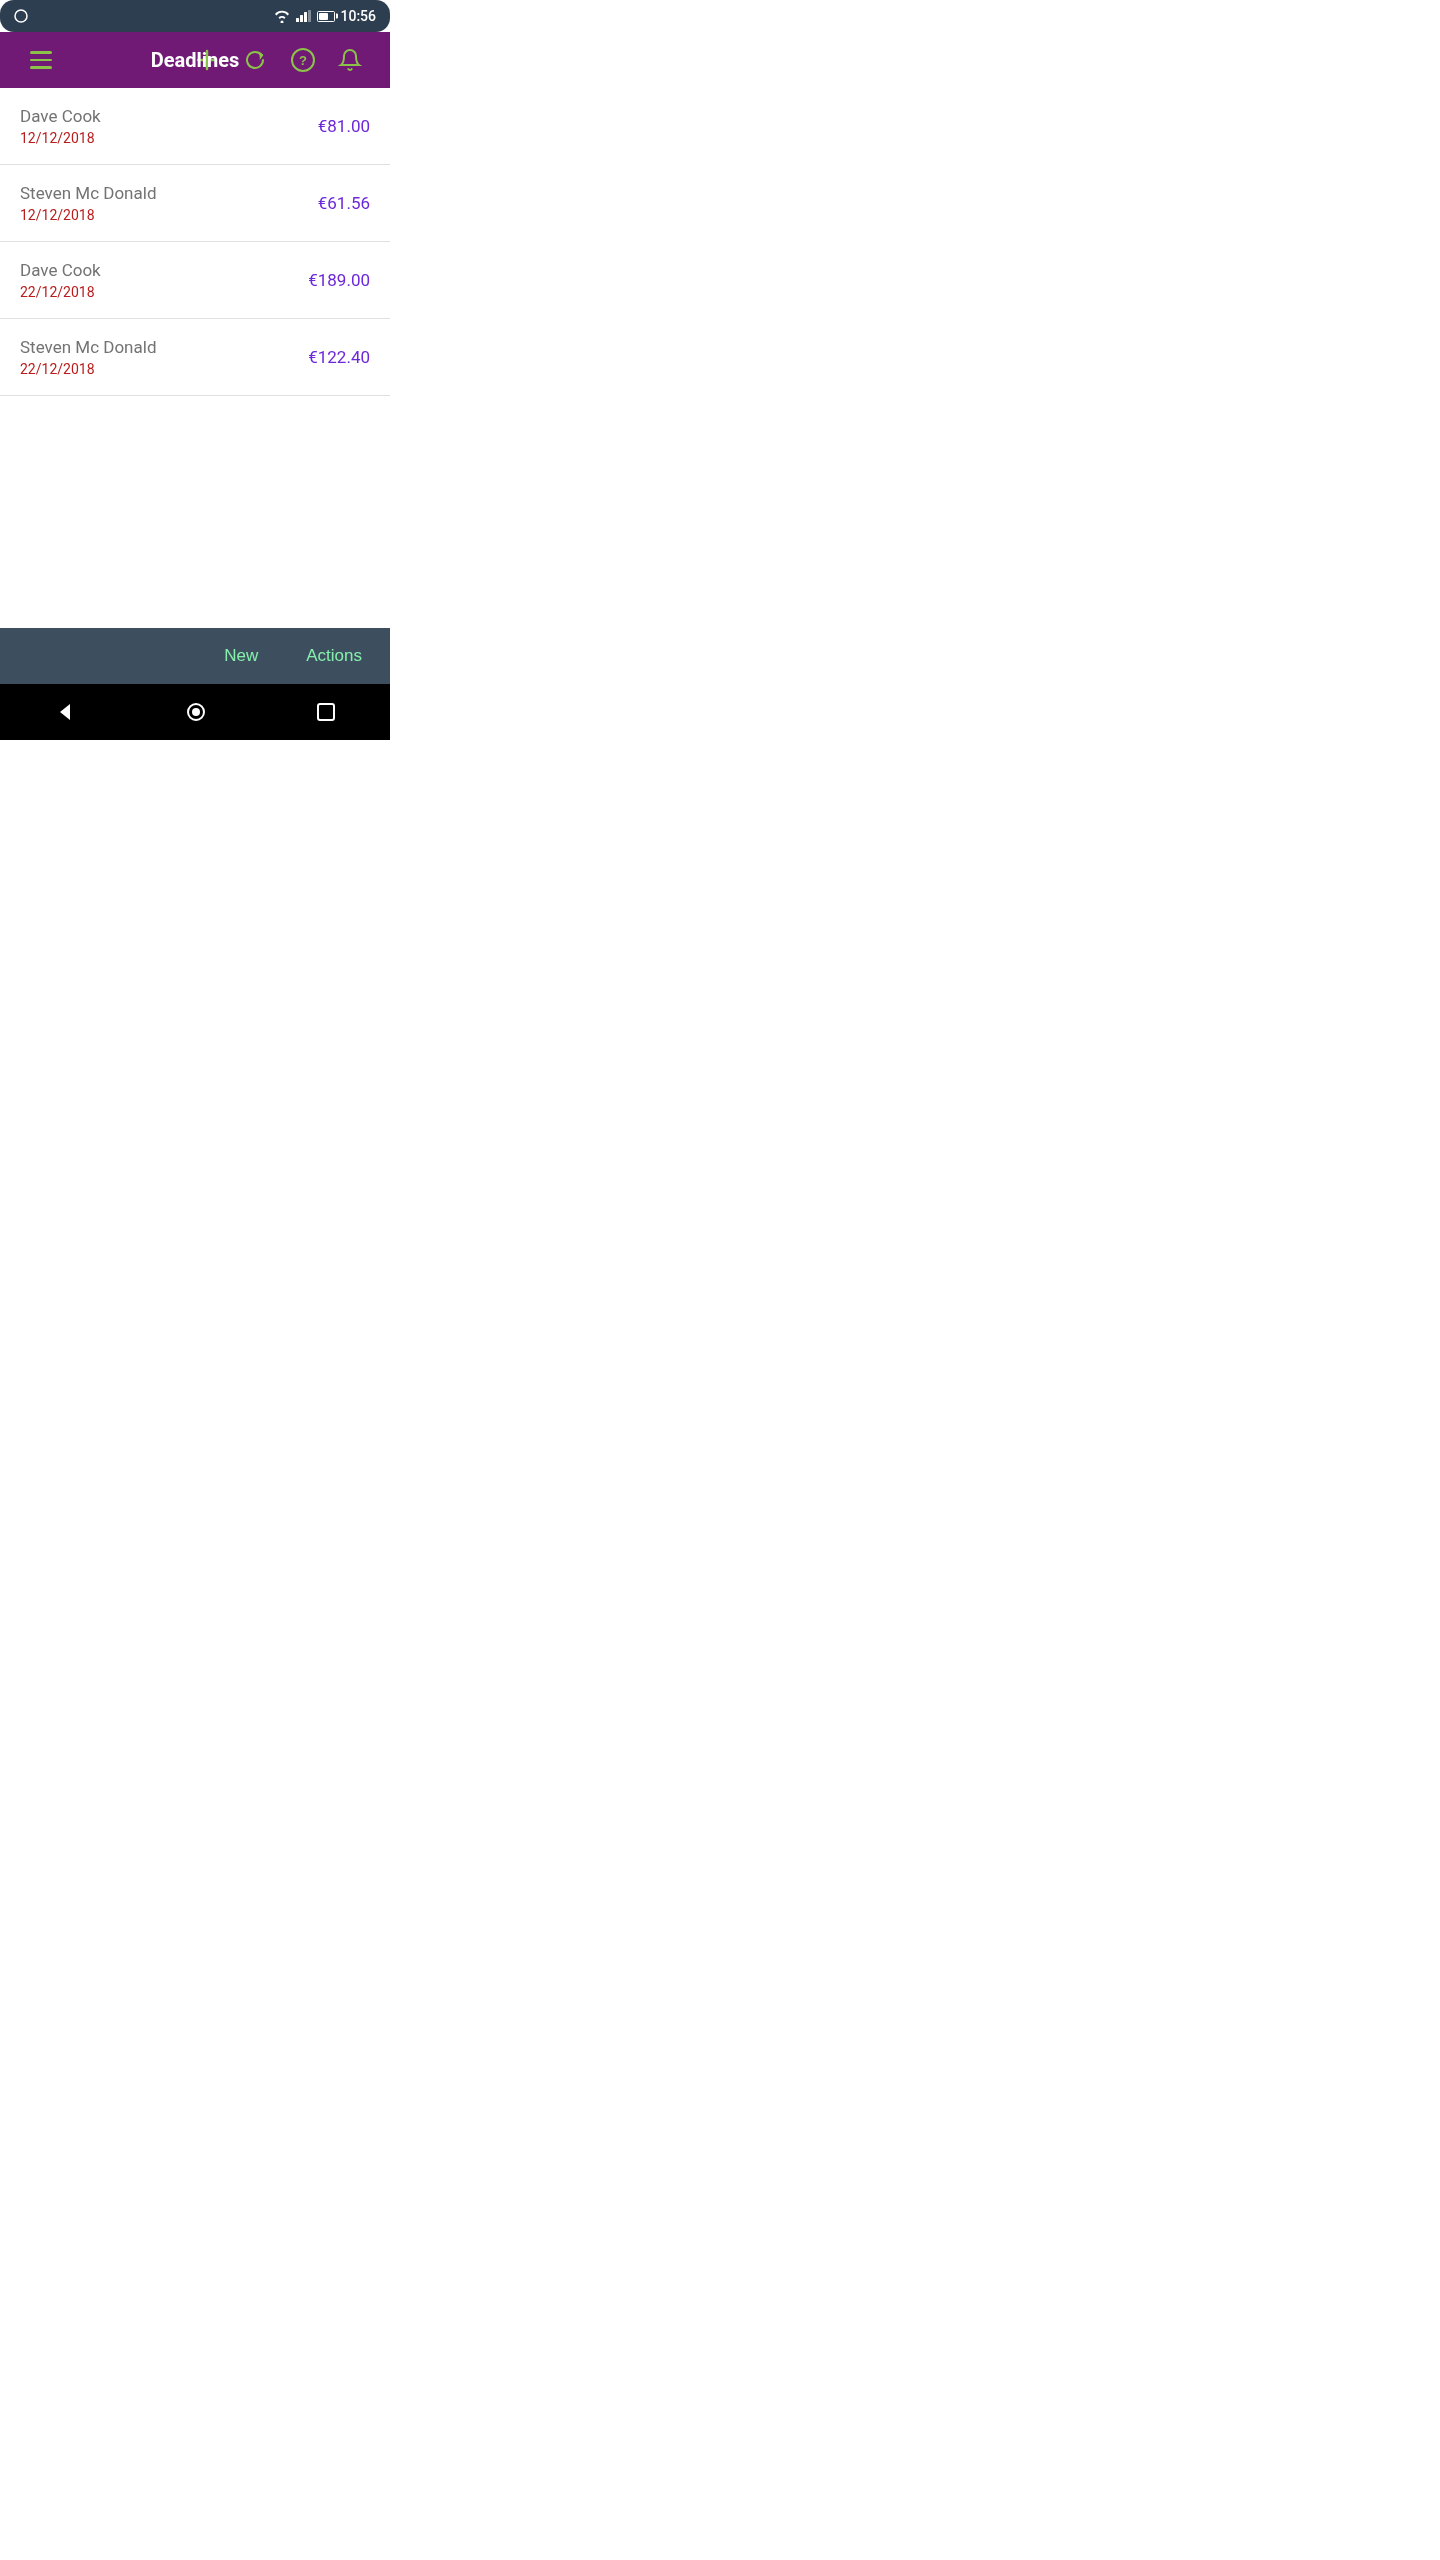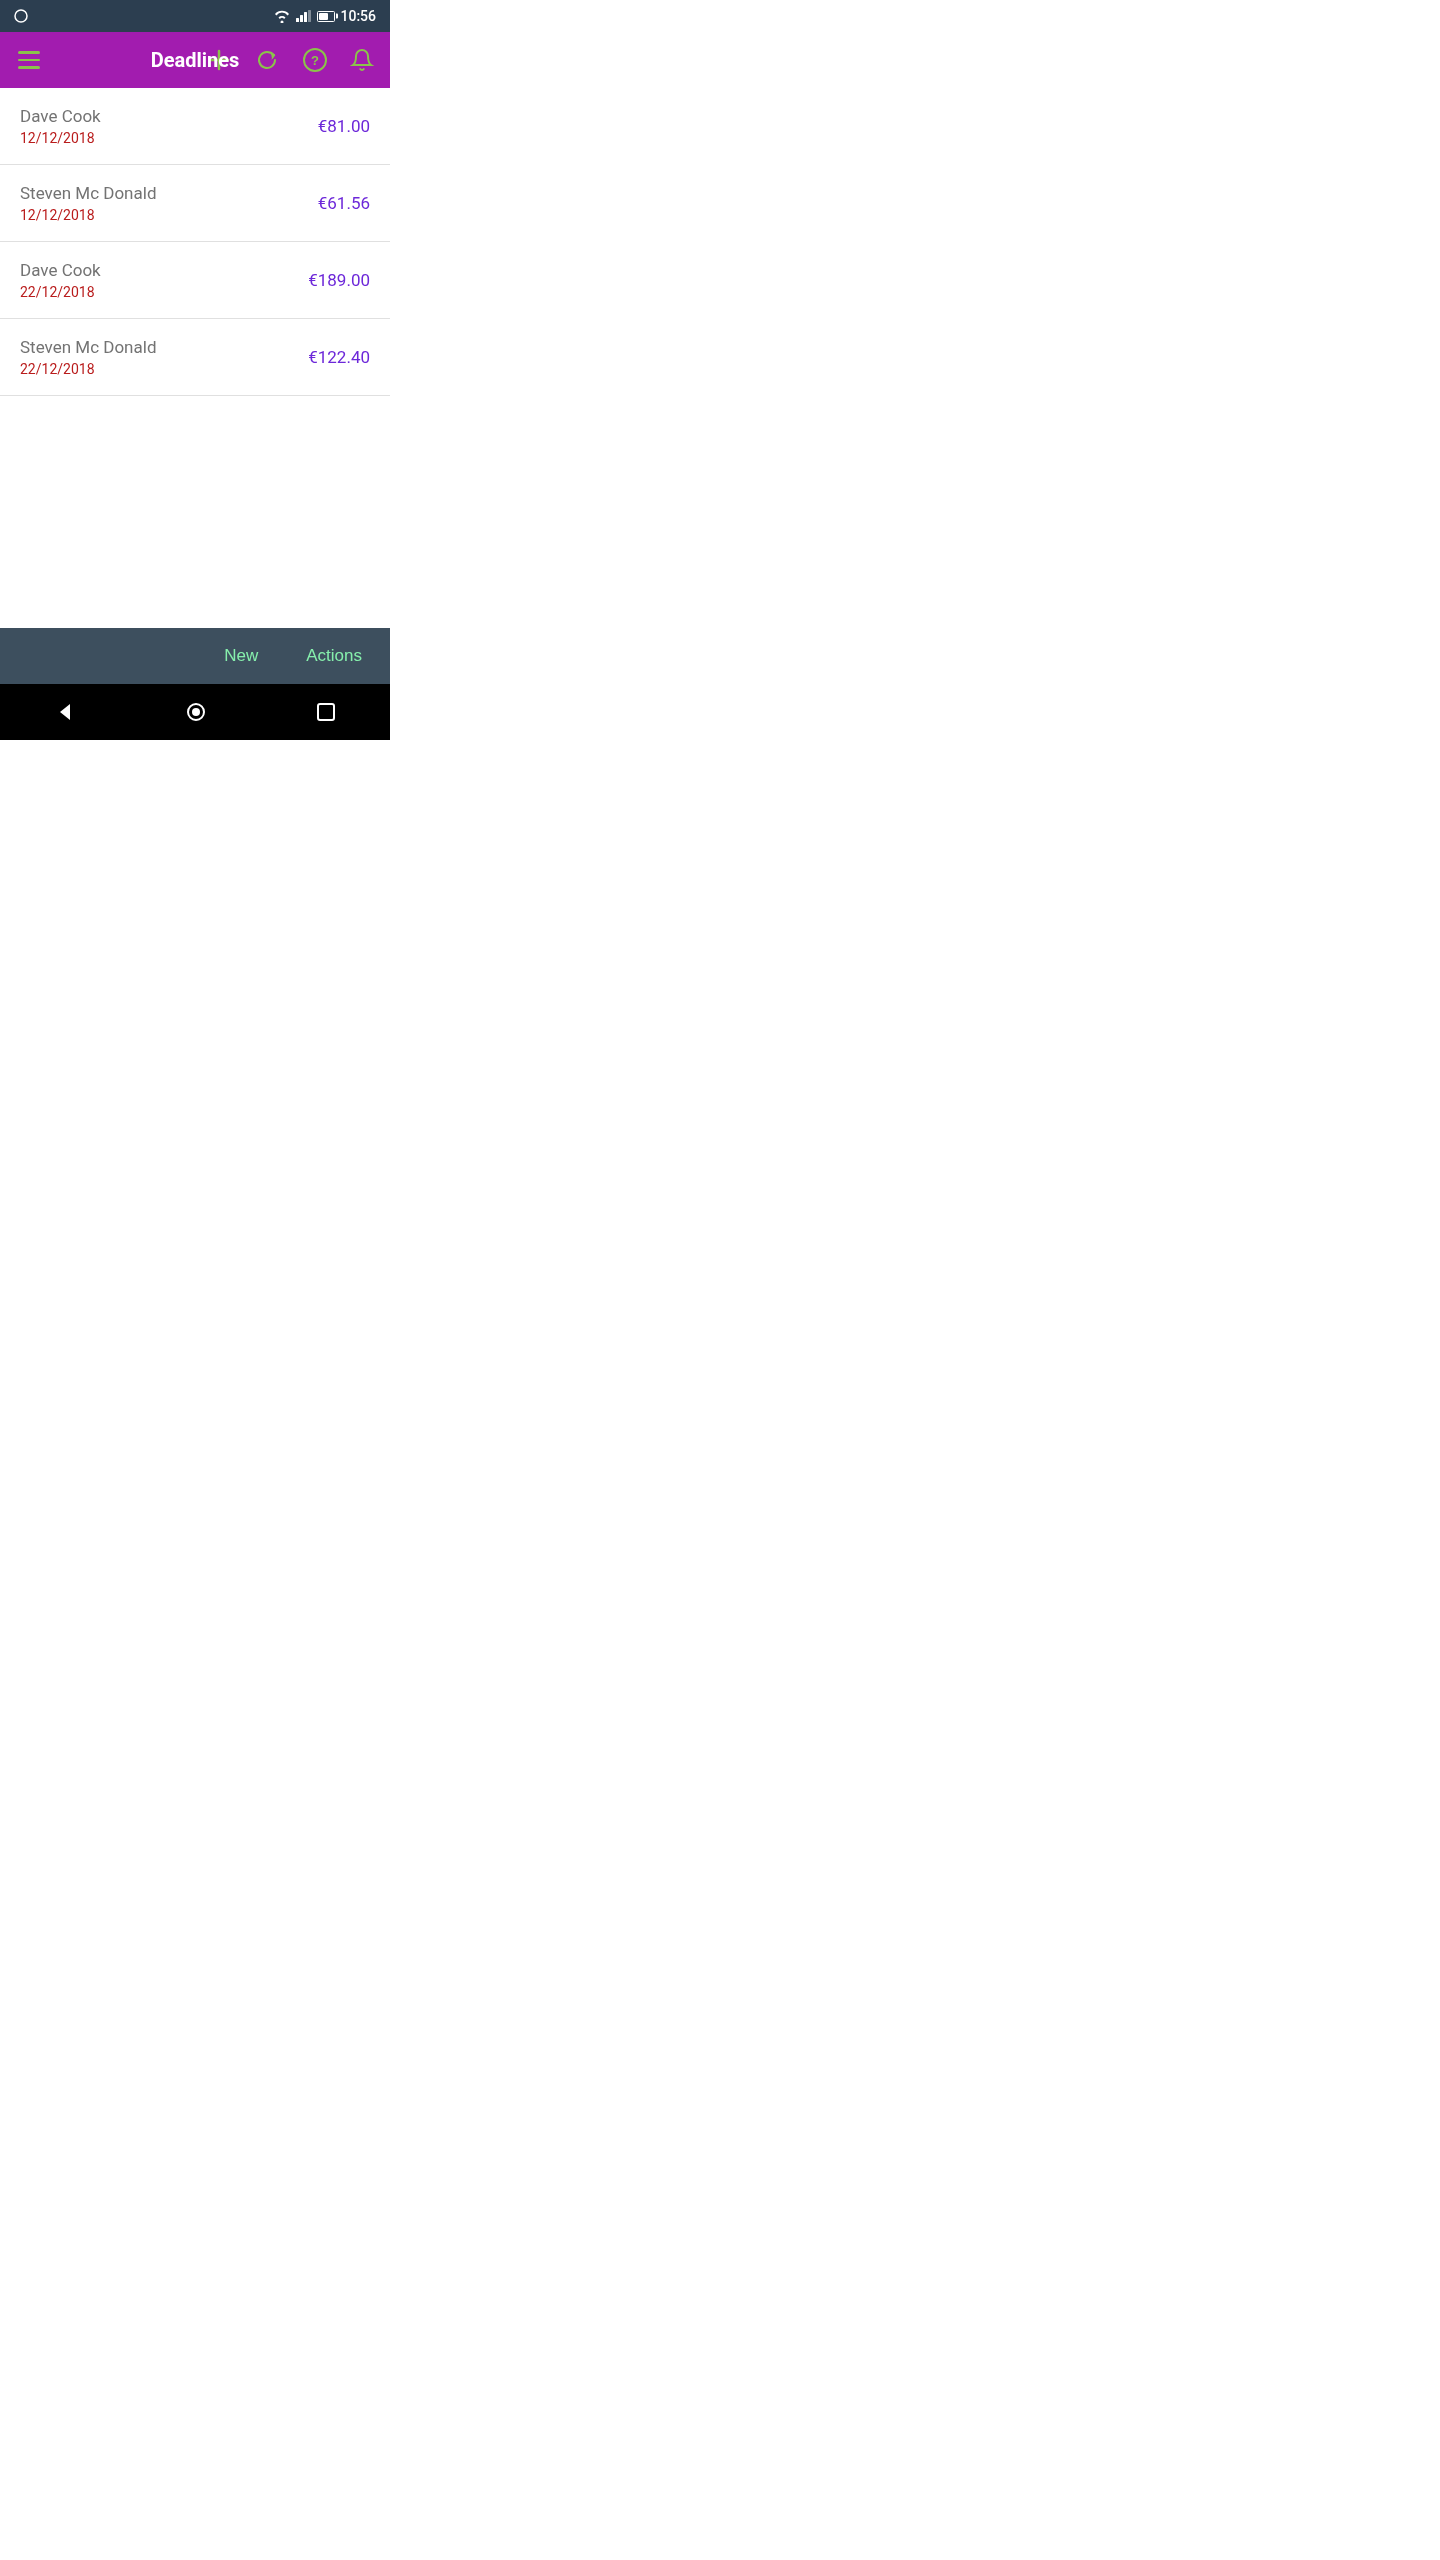--- a/index.html
+++ b/index.html
@@ -20,20 +20,21 @@
     }
 
     
     .status-bar {
       background: #2c3e50;
       display: flex;
       justify-content: space-between;
       align-items: center;
       padding: 6px 14px;
       height: 32px;
+      border-radius: 14px;
     }
 
     .status-bar-left {
       display: flex;
       align-items: center;
     }
 
     .status-bar-right {
       display: flex;
       align-items: center;
@@ -72,24 +73,24 @@
 
     .battery-fill {
       background: white;
       height: 100%;
       width: 60%;
       border-radius: 1px;
     }
 
     
     .toolbar {
-      background: #a21caf;
-      display: flex;
-      align-items: center;
-      padding: 0 12px;
+      background: #701a75;
+      display: flex;
+      align-items: center;
+      padding: 0 24px;
       height: 56px;
     }
 
     .hamburger-btn {
       background: none;
       border: none;
       cursor: pointer;
       padding: 6px;
       display: flex;
       flex-direction: column;

